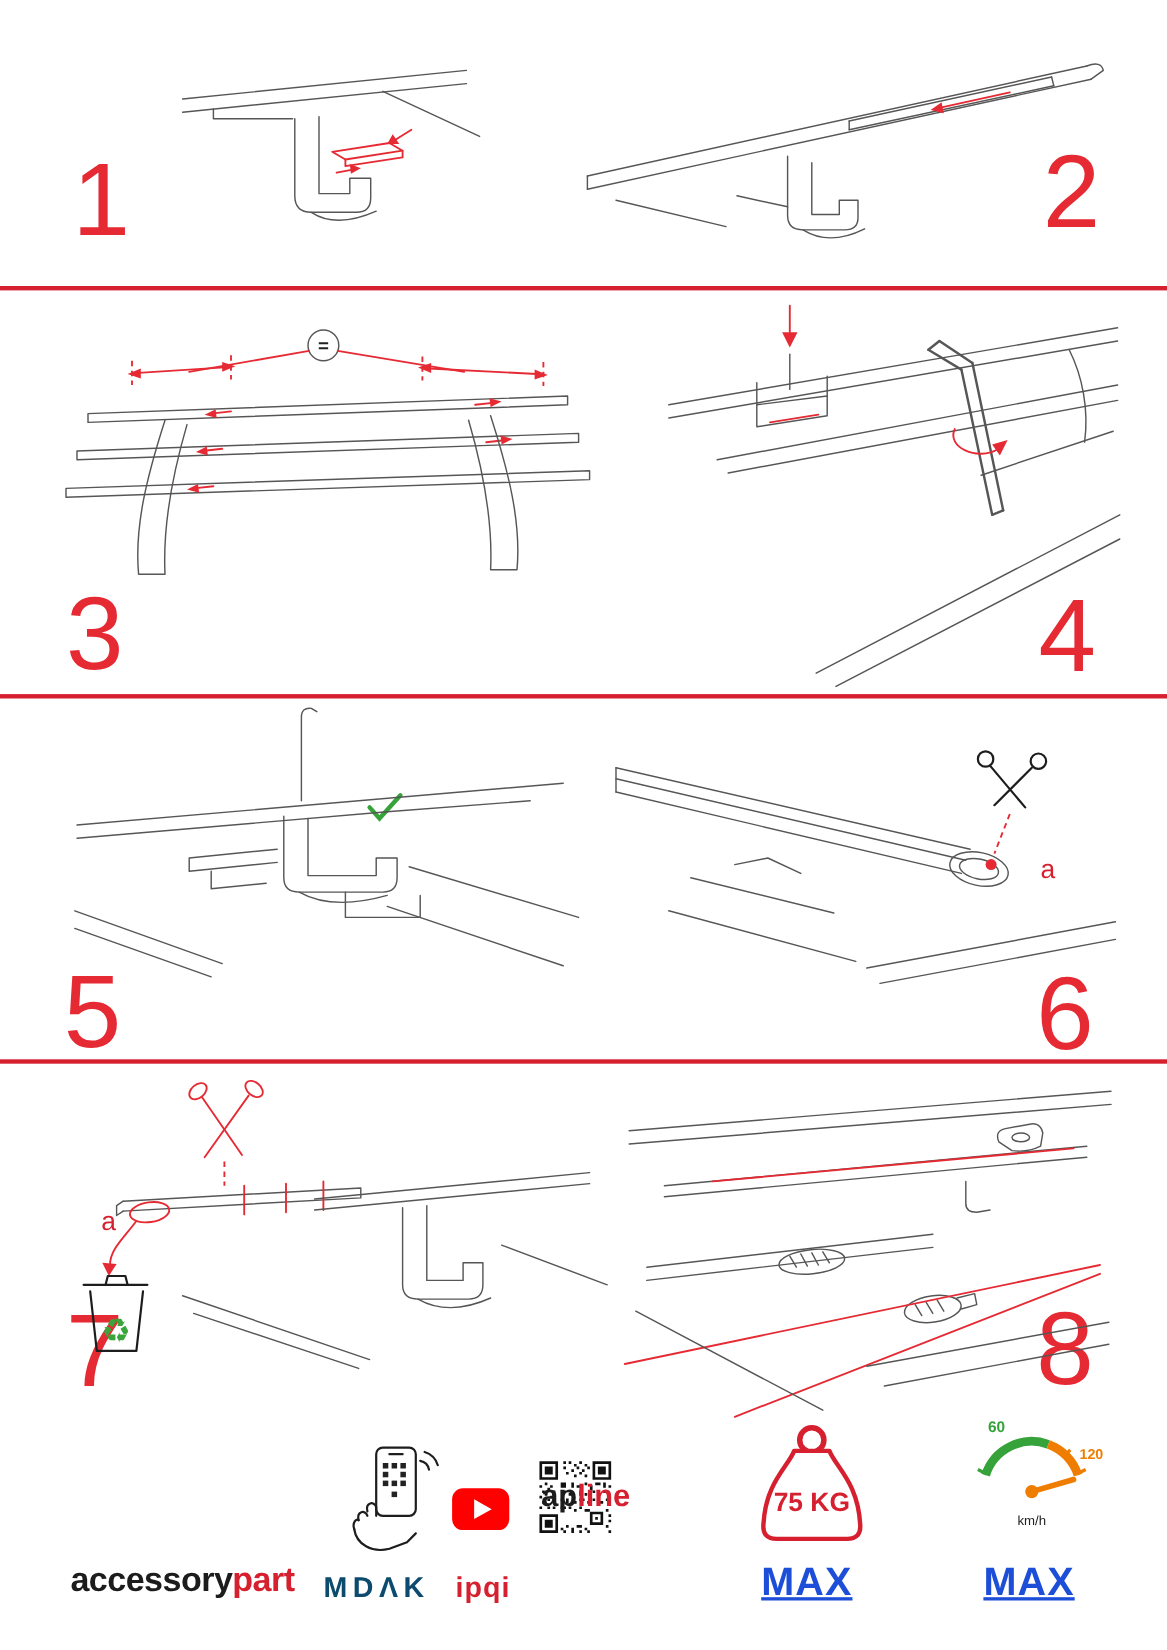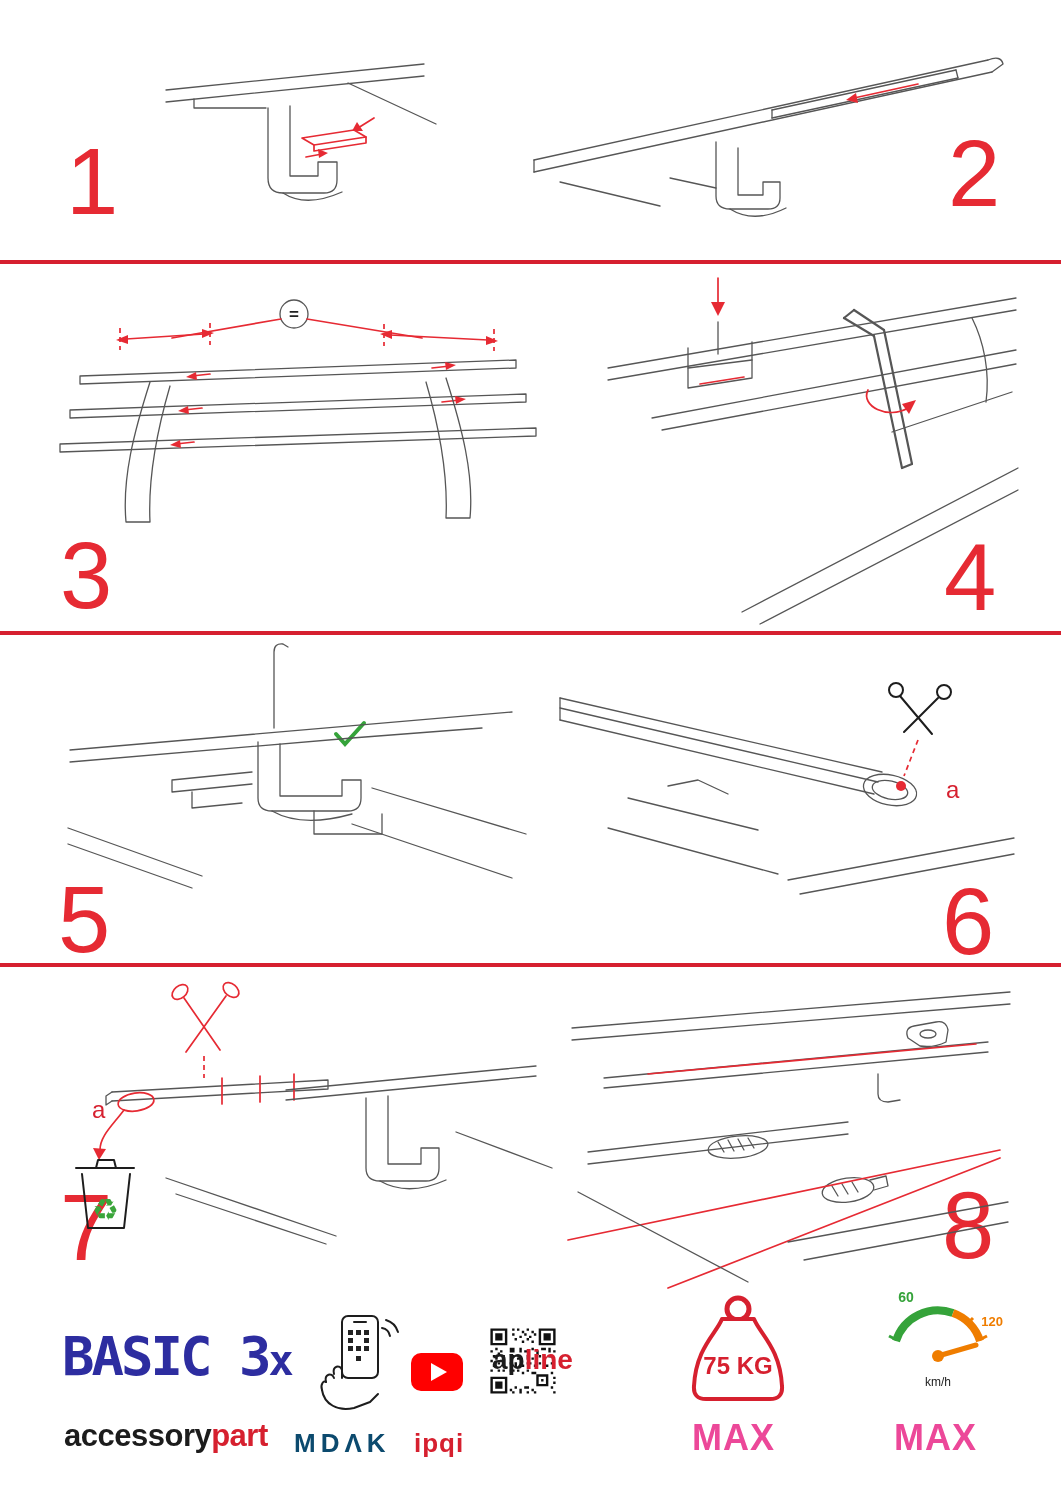--- a/index.html
+++ b/index.html
@@ -20,21 +20,21 @@
   .eqtext{font-size:17px;font-weight:bold;fill:#222;text-anchor:middle;}
   .greent{fill:#35a33a;font-weight:bold;}
   .oranget{fill:#ef7d00;font-weight:bold;}
   .brand{position:absolute;left:62px;top:1330px;color:#2d2da0;font-family:"DejaVu Sans Mono",monospace;font-weight:bold;font-size:54px;letter-spacing:-3px;line-height:1;}
   .brand .x{font-size:42px;}
   .subbrand{position:absolute;left:64px;top:1420px;font-size:31px;font-weight:bold;letter-spacing:-0.5px;color:#1c1c1c;line-height:1;}
   .red{color:#d6202f;}
   .mdak{position:absolute;left:294px;top:1430px;font-size:26px;font-weight:600;color:#0c4a6e;letter-spacing:5px;line-height:1;}
   .ipqi{position:absolute;left:414px;top:1430px;font-size:26px;color:#d6202f;letter-spacing:1px;line-height:1;font-weight:bold;}
   .apline{position:absolute;left:492px;top:1346px;font-size:28px;font-weight:600;color:#1c1c1c;line-height:1;}
-  .maxlabel{position:absolute;font-size:36px;font-weight:bold;color:#ec4899;letter-spacing:1px;line-height:1;}
+  .maxlabel{position:absolute;font-size:36px;font-weight:bold;color:#1d4ed8;letter-spacing:1px;line-height:1;text-decoration:underline;}
 </style>
 </head>
 <body>
 
 <div class="page">
 
   <div class="divider" style="top:260px;"></div>
   <div class="divider" style="top:631px;"></div>
   <div class="divider" style="top:963px;"></div>
 
@@ -243,23 +243,20 @@
       <path class="k" d="M284,204 L290,214 M294,202 L300,212 M304,200 L310,210"></path>
       <path class="k" d="M322,198 L338,194 L340,204 L326,208"></path>
     </g>
     <path class="r" d="M20,258 L452,168"></path>
     <path class="r" d="M120,306 L452,176"></path>
     <path class="k" d="M30,210 L200,300"></path>
     <path class="k" d="M240,260 L460,220 M256,278 L460,240"></path>
     <path class="k" d="M330,92 L330,112 Q330,120 340,120 L352,118"></path>
   </svg>
 
-  <div class="brand">
-    <span>BASIC 3</span><span class="x">x</span>
-  </div>
   <div class="subbrand">
     <span>accessory</span><span class="red">part</span>
   </div>
 
   <svg class="abs" style="left:312px;top:1312px;" width="92" height="102" viewBox="0 0 92 102">
     <rect class="blk" x="30" y="4" width="36" height="62" rx="6"></rect>
     <path class="blk" d="M42,10 L54,10"></path>
     <g fill="#222">
       <rect x="36" y="18" width="5" height="5"></rect>
         <rect x="44" y="18" width="5" height="5"></rect>

